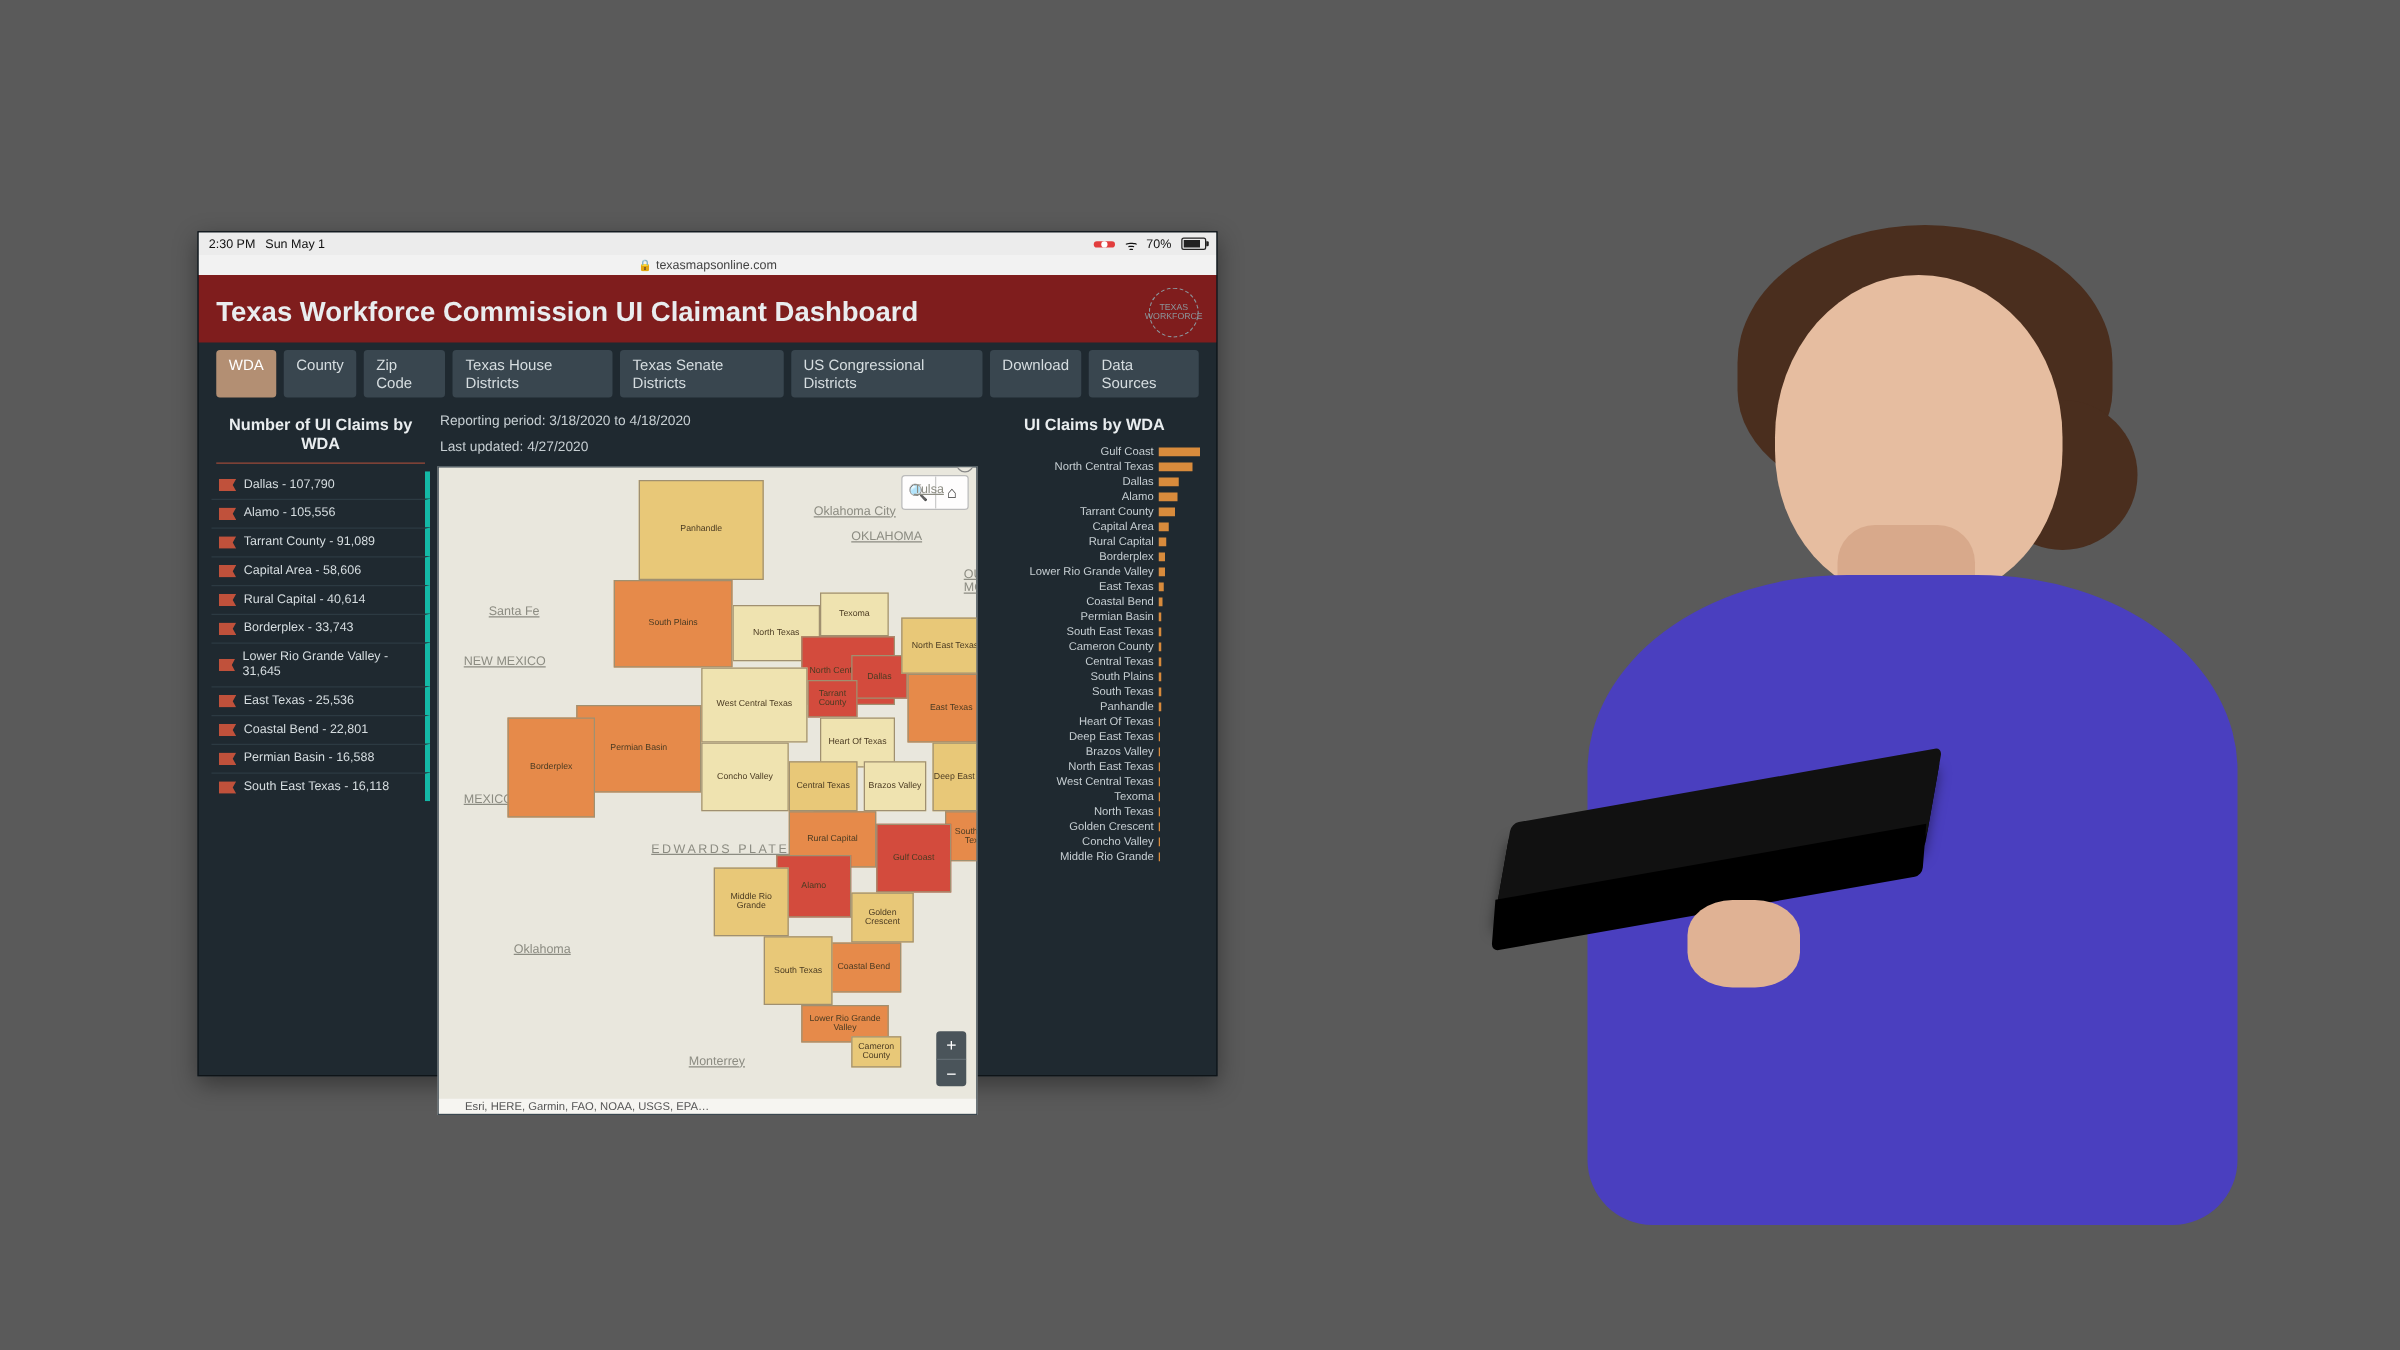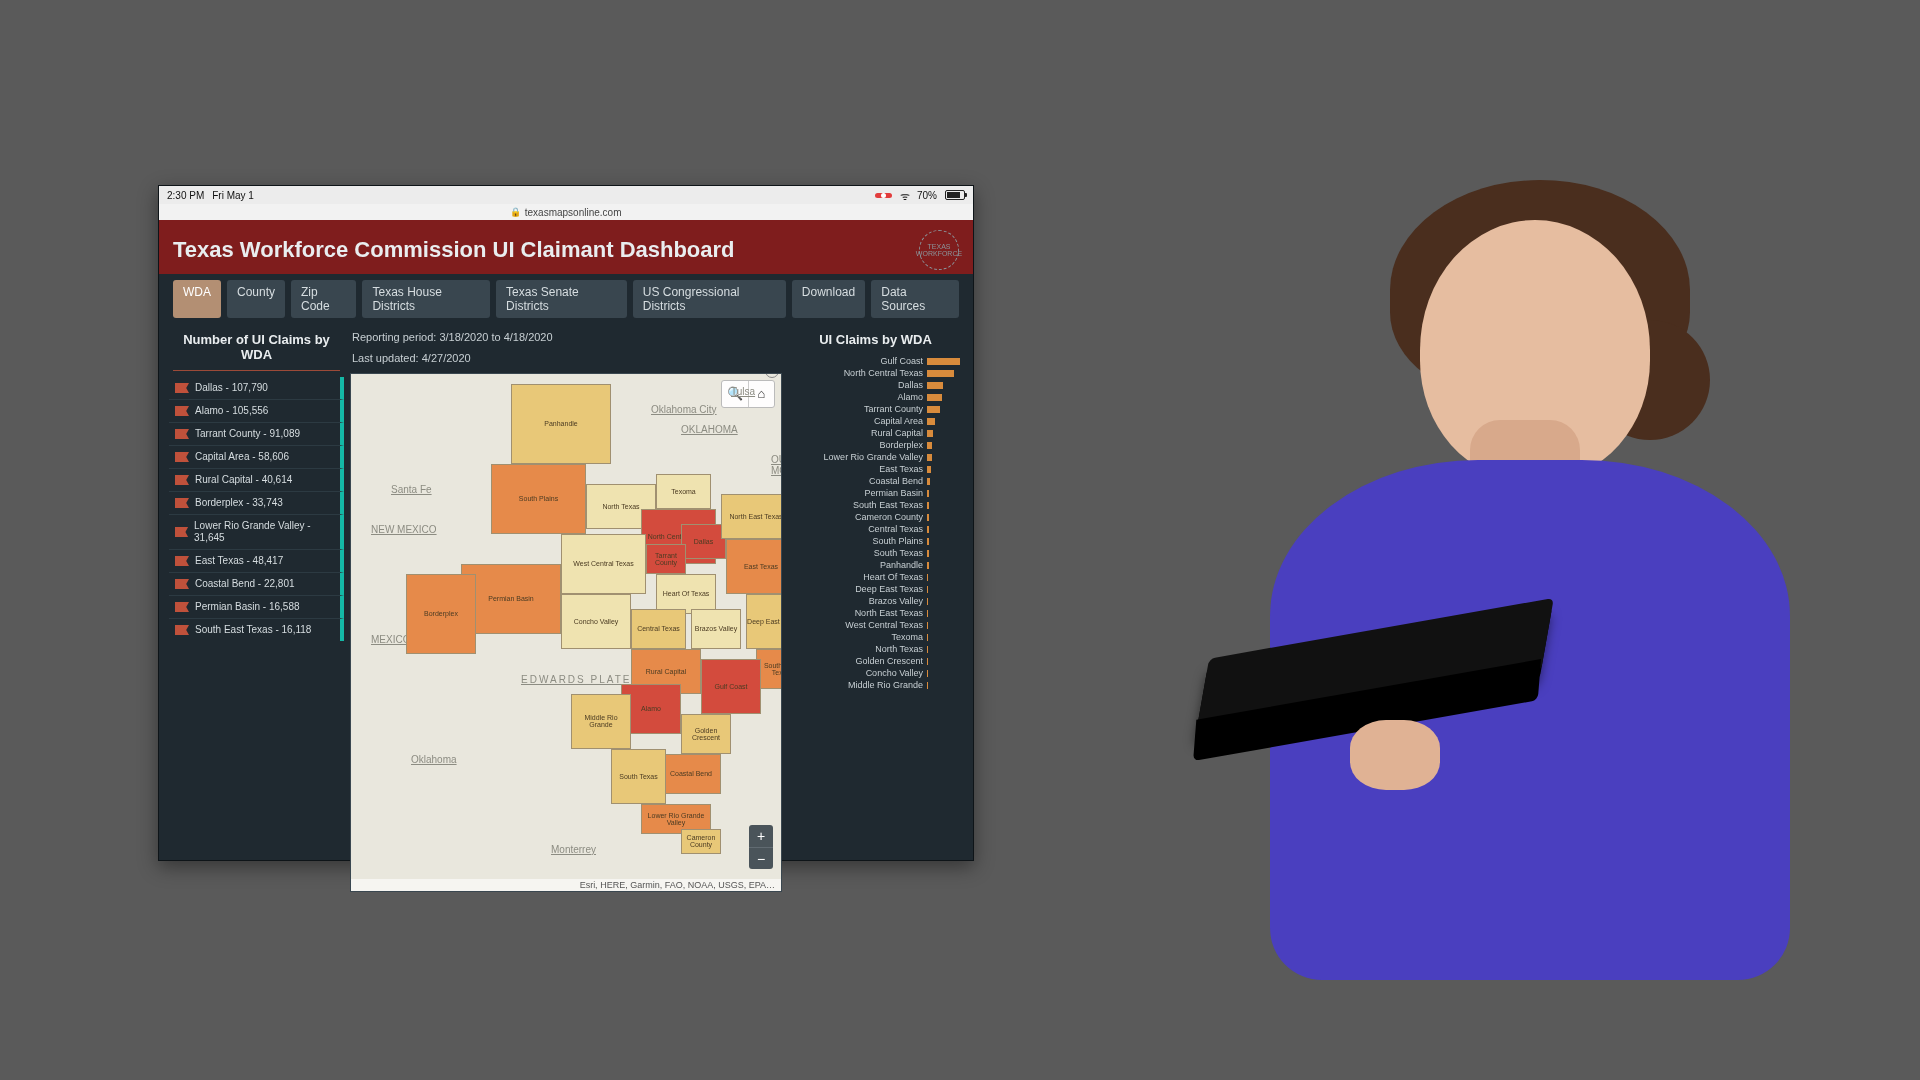--- a/index.html
+++ b/index.html
@@ -55,21 +55,21 @@
   .meta-text{color:#c7cfd3;font-size:11px;line-height:1.4;padding:2px 2px 6px 2px;}
 
   .map-wrap{flex:1;position:relative;background:#e9e7dd;border:1px solid #3a4750;overflow:hidden;}
   .map-controls-tr{position:absolute;right:6px;top:6px;display:flex;background:rgba(255,255,255,.92);border:1px solid #bbb;border-radius:3px;overflow:hidden;}
   .map-controls-tr span{width:26px;height:26px;display:flex;align-items:center;justify-content:center;font-size:13px;color:#333;cursor:pointer;border-left:1px solid #ccc;}
   .map-controls-tr span:first-child{border-left:none;}
   .expand-btn{position:absolute;right:2px;top:-10px;width:14px;height:14px;border:1px solid #888;border-radius:50%;background:#e9e7dd;font-size:9px;display:flex;align-items:center;justify-content:center;color:#555;}
   .zoom-ctrl{position:absolute;right:8px;bottom:22px;width:24px;background:#4a545a;border-radius:3px;overflow:hidden;}
   .zoom-ctrl span{display:block;height:22px;color:#fff;text-align:center;line-height:22px;font-size:14px;cursor:pointer;border-top:1px solid #616b72;}
   .zoom-ctrl span:first-child{border-top:none;}
-  .attribution{position:absolute;left:0;right:0;bottom:0;text-align:right;padding:1px 6px;font-size:9px;color:#555;background:rgba(255,255,255,.6);}
+  .attribution{position:absolute;left:0;right:0;bottom:0;text-align:left;padding:1px 21px;font-size:9px;color:#555;background:rgba(255,255,255,.6);}
 
   
   .bar-list{overflow:hidden;}
   .bar-row{display:flex;align-items:center;gap:4px;padding:1px 0;}
   .bar-label{flex:1;text-align:right;font-size:9px;color:#c7cfd3;white-space:nowrap;}
   .bar-track{width:36px;height:7px;position:relative;}
   .bar-fill{position:absolute;left:0;top:0;height:100%;background:#d88b3c;}
 
   
   .region{position:absolute;border:1px solid #a09070;display:flex;align-items:center;justify-content:center;font-size:7px;color:#4b3b22;text-align:center;line-height:1;}
@@ -102,21 +102,21 @@
   <div class="shirt"></div>
   <div class="tablet"></div>
   <div class="hand"></div>
 </div>
 
 <div class="panel">
 
   <div class="status-bar">
     <div class="status-left">
       <span>2:30 PM</span>
-      <span>Fri May 1</span>
+      <span>Sun May 1</span>
     </div>
     <div class="status-right">
       <span class="rec-pill"></span>
       <span class="wifi-icon">ᯤ</span>
       <span>70%</span>
       <span class="battery"></span>
     </div>
   </div>
 
   <div class="url-bar">
@@ -171,21 +171,21 @@
           <div class="rank-row">
             <div class="rank-flag"></div>
             <div class="rank-text">Borderplex - 33,743</div>
           </div>
           <div class="rank-row">
             <div class="rank-flag"></div>
             <div class="rank-text">Lower Rio Grande Valley - 31,645</div>
           </div>
           <div class="rank-row">
             <div class="rank-flag"></div>
-            <div class="rank-text">East Texas - 48,417</div>
+            <div class="rank-text">East Texas - 25,536</div>
           </div>
           <div class="rank-row">
             <div class="rank-flag"></div>
             <div class="rank-text">Coastal Bend - 22,801</div>
           </div>
           <div class="rank-row">
             <div class="rank-flag"></div>
             <div class="rank-text">Permian Basin - 16,588</div>
           </div>
           <div class="rank-row">

